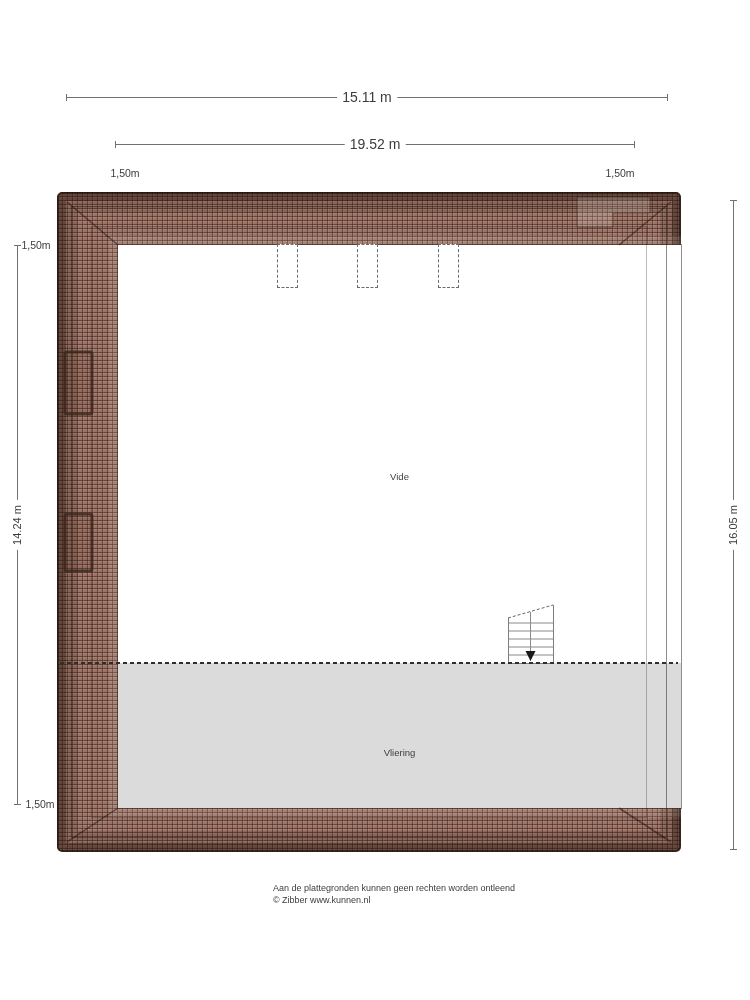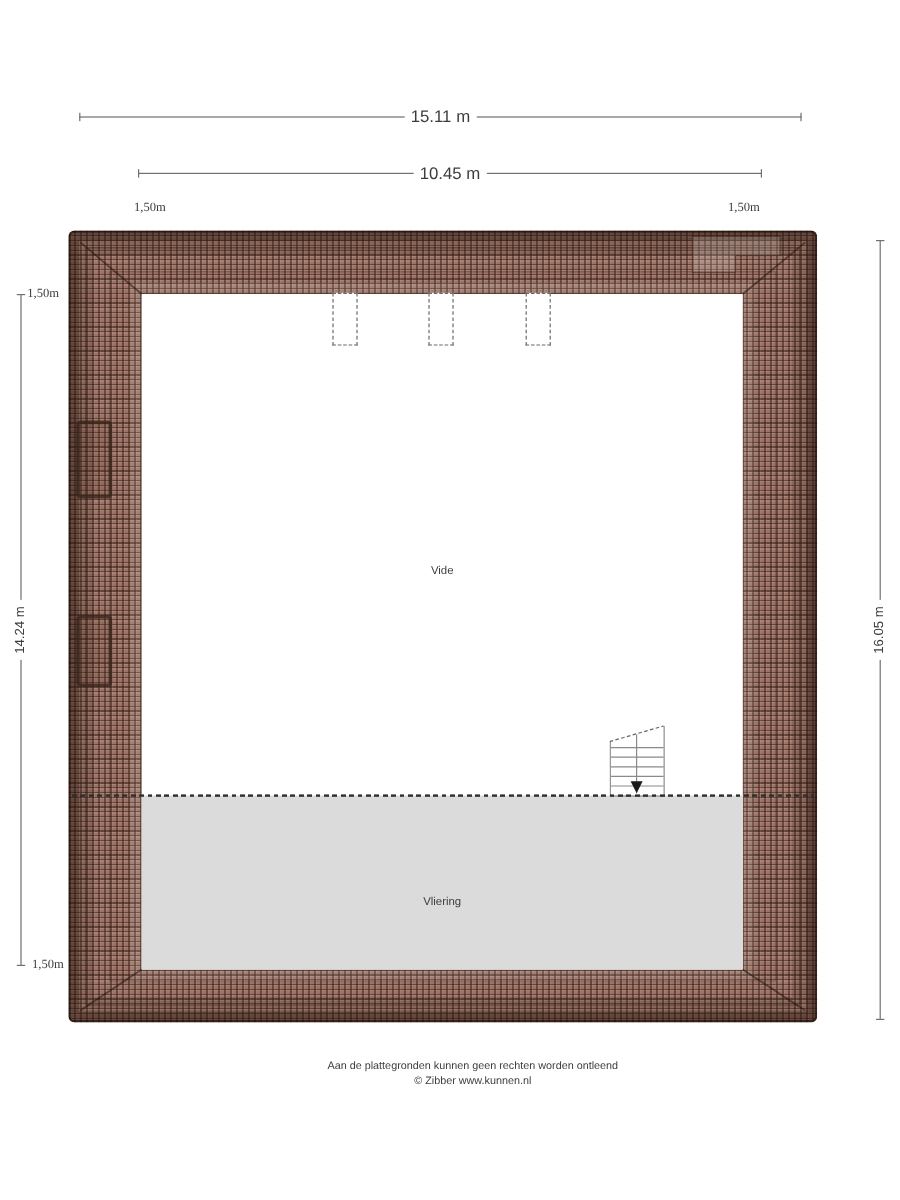--- a/index.html
+++ b/index.html
@@ -29,39 +29,39 @@
   }
   .dim-v{position:absolute;width:0;border-left:1px solid var(--c-dim_line,#707070);}
   .dim-v::before,.dim-v::after{content:"";position:absolute;height:1px;width:7px;background:var(--c-dim_line,#707070);left:-4px;}
   .dim-v::before{top:0;}
   .dim-v::after{bottom:0;}
   .dim-v .dim-label{
     position:absolute;left:-1px;top:50%;
     transform:translate(-50%,-50%) rotate(-90deg);
     background:var(--c-page_bg,#fff);padding:0 5px;font-size:11px;white-space:nowrap;
   }
-  .eave-label{position:absolute;font-size:10.5px;transform:translate(-50%,-50%);white-space:nowrap;font-family:Liberation Serif, serif;}
+  .eave-label{position:absolute;font-size:10.5px;transform:translate(-50%,-50%);white-space:nowrap;}
 
   
   .plan{
     position:absolute;left:57px;top:192px;width:624px;height:660px;
     border-radius:5px;
     background-color:var(--c-roof_base,#9d7265);
     background-image:
       repeating-linear-gradient(to right, rgba(52,31,22,.50) 0 1px, rgba(255,255,255,.06) 1px 2px, transparent 2px 5px),
       repeating-linear-gradient(to bottom, rgba(52,31,22,.55) 0 1px, rgba(255,255,255,.10) 1px 2px, transparent 2px 4px);
     box-shadow:
       inset 0 0 0 2px rgba(25,14,9,.60),
       inset 0 0 0 9px rgba(40,22,14,.38),
       inset 0 0 0 21px rgba(40,22,14,.16);
   }
   .plan-overlay{position:absolute;left:0;top:0;width:624px;height:660px;pointer-events:none;}
 
   .interior{
-    position:absolute;left:61px;top:53px;width:501px;height:563px;
+    position:absolute;left:61px;top:53px;width:563px;height:563px;
     background:#ffffff;
     box-shadow:0 0 0 1px rgba(70,45,32,.55), 0 0 0 9px rgba(255,255,255,.10);
   }
   .vliering-area{
     position:absolute;left:0;bottom:0;width:100%;height:145px;
     background:var(--c-vliering_gray,#dbdbdb);
   }
   .room-label{
     position:absolute;left:50%;transform:translate(-50%,-50%);
     font-size:9.5px;color:var(--c-text,#3c3c3c);white-space:nowrap;
@@ -71,31 +71,31 @@
     background:repeating-linear-gradient(to right,#2e2e2e 0 4px,transparent 4px 7px);
   }
   .skylight{
     position:absolute;top:-1px;width:19px;height:42px;
     border:1px dashed #6a6a6a;background:#ffffff;
   }
   .stairs{position:absolute;left:390px;top:359px;width:46px;height:60px;}
 
   .footer{
     position:absolute;left:394px;top:882px;transform:translateX(-50%);
-    text-align:center;font-size:9px;line-height:12px;white-space:nowrap;
+    font-size:9px;line-height:12px;white-space:nowrap;
   }
 </style>
 </head>
 <body>
 
 <div class="dim-h" style="left:66px;top:97px;width:602px;">
   <span class="dim-label">15.11 m</span>
 </div>
 <div class="dim-h" style="left:115px;top:144px;width:520px;">
-  <span class="dim-label">10.45 m</span>
+  <span class="dim-label">19.52 m</span>
 </div>
 <span class="eave-label" style="left:125px;top:173px;">1,50m</span>
 <span class="eave-label" style="left:620px;top:173px;">1,50m</span>
 
 <span class="eave-label" style="left:36px;top:245px;">1,50m</span>
 <div class="dim-v" style="left:17px;top:245px;height:560px;">
   <span class="dim-label">14.24 m</span>
 </div>
 <span class="eave-label" style="left:40px;top:804px;">1,50m</span>
 

